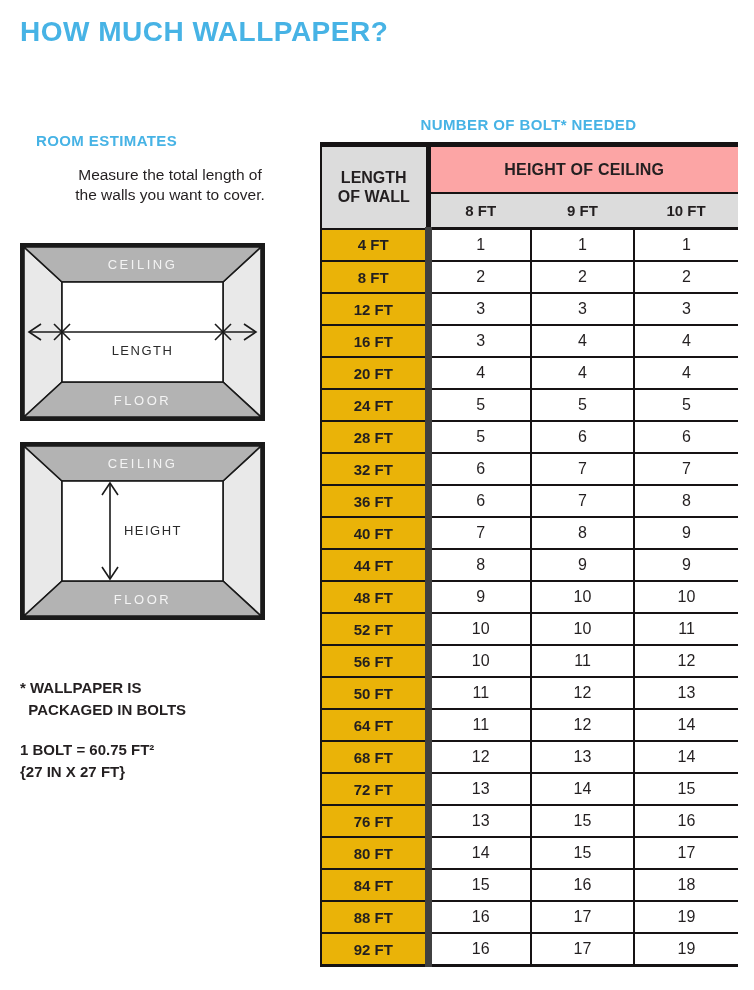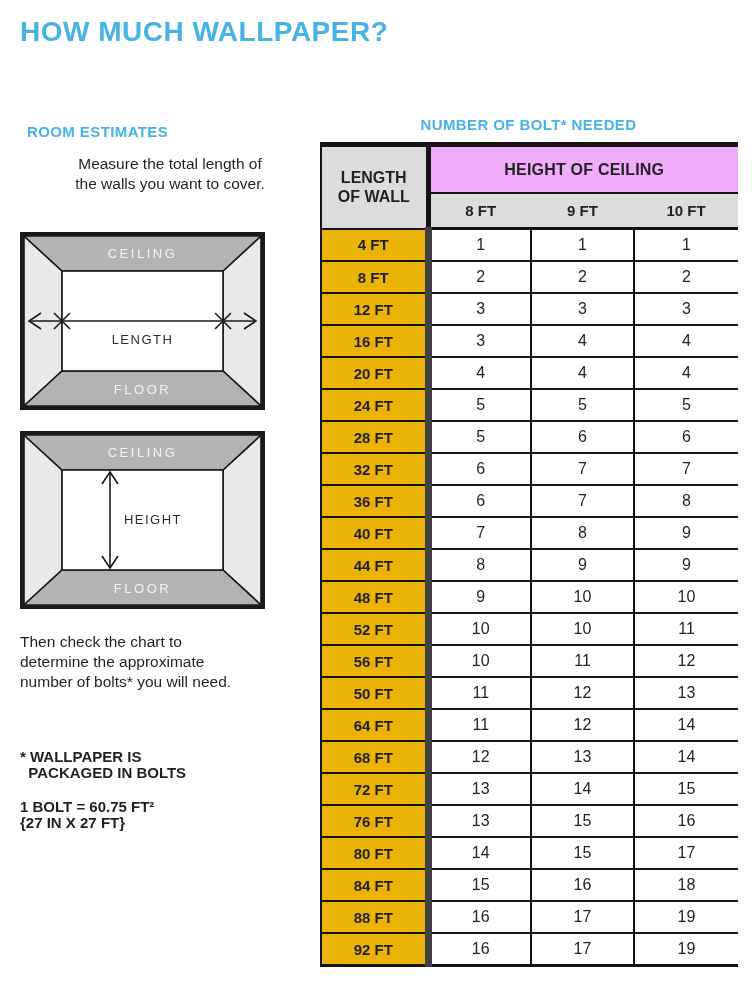--- a/index.html
+++ b/index.html
@@ -30,35 +30,35 @@
     margin-top: 68px;
   }
   .col-left { width: 300px; flex: 0 0 300px; }
   .col-right { width: 417px; flex: 0 0 417px; }
 
   .section-heading {
     font-size: 15px;
     font-weight: bold;
     color: #47b3e5;
     letter-spacing: 0.4px;
-    margin: 7px;
+    margin: 16px;
   }
   .para {
     font-size: 15.5px;
     line-height: 20px;
     white-space: pre-line;
     margin: 0;
   }
   .para-1 { margin-top: 14px; text-align: center; }
   .para-2 { margin-top: 25px; }
   .para-3 { margin-top: 23px; }
   .bold-note {
     font-size: 15px;
     font-weight: bold;
-    line-height: 16px;
+    line-height: 22px;
     white-space: pre;
     margin: 0;
   }
   .note-1 { margin-top: 57px; }
   .note-2 { margin-top: 18px; }
 
   .diagram { display: block; }
   .diagram-1 { margin-top: 38px; }
   .diagram-2 { margin-top: 21px; }
 
@@ -87,21 +87,21 @@
   }
   th.col1-header {
     background: #dcdcdc;
     font-size: 16px;
     font-weight: bold;
     line-height: 19px;
     white-space: pre-line;
     border-right: 5px solid #161314;
   }
   th.group-header {
-    background: #f0abfc;
+    background: #fca5a5;
     font-size: 16px;
     font-weight: bold;
     height: 45px;
     border-bottom: 2px solid #161314;
     letter-spacing: 0.2px;
   }
   th.sub-header {
     background: #dcdcdc;
     font-size: 15px;
     font-weight: bold;
@@ -172,23 +172,20 @@
         <g stroke="#1a1a1a" stroke-width="1.6" fill="none">
           <line x1="90" y1="41" x2="90" y2="137"></line>
           <polyline points="82,53 90,41 98,53"></polyline>
           <polyline points="82,125 90,137 98,125"></polyline>
         </g>
         <text x="122.5" y="26" text-anchor="middle" font-size="13" letter-spacing="2.5" fill="#f4f4f4">CEILING</text>
         <text x="122.5" y="162" text-anchor="middle" font-size="13" letter-spacing="2.5" fill="#f4f4f4">FLOOR</text>
         <text x="133" y="93" text-anchor="middle" font-size="13" letter-spacing="1.5" fill="#2b2b2b">HEIGHT</text>
       </svg>
 
-      <p class="para para-3">Then check the chart to
-determine the approximate
-number of bolts* you will need.</p>
 
       <p class="bold-note note-1">* WALLPAPER IS
   PACKAGED IN BOLTS</p>
       <p class="bold-note note-2">1 BOLT = 60.75 FT²
 {27 IN X 27 FT}</p>
     </div>
 
     <div class="col-right">
       <h2 class="table-heading">NUMBER OF BOLT* NEEDED</h2>
 

